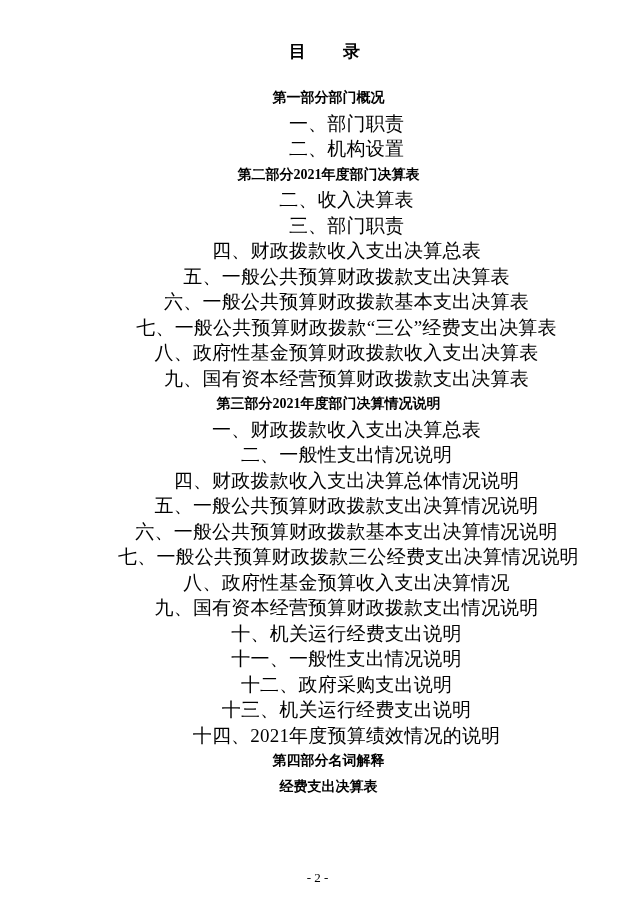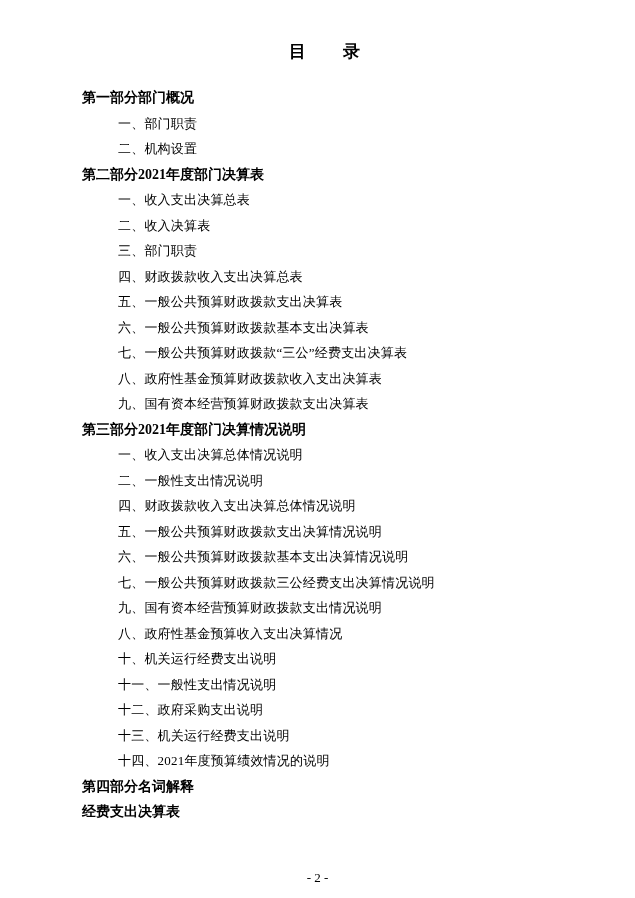--- a/index.html
+++ b/index.html
@@ -28,23 +28,24 @@
     font-weight: bold;
     letter-spacing: 10px;
     margin-top: 40px;
     margin-bottom: 22px;
     font-family: "Liberation Serif", "DejaVu Serif", serif;
     padding-left: 24px;
   }
   .toc {
     margin: 4px;
     padding: 0 56px 0 78px;
+    text-align: center;
   }
   .toc-entry {
-    font-size: 13px;
+    font-size: 19px;
     line-height: 25.5px;
     white-space: nowrap;
   }
   .toc-entry.level-1 {
     font-weight: bold;
     padding-left: 0;
     font-size: 14px;
     letter-spacing: 0px;
   }
   .toc-entry.level-2 {
@@ -67,38 +68,37 @@
 
 <div class="page">
 
   <div class="doc-title">目　录</div>
 
   <div class="toc">
     <div class="toc-entry level-1">第一部分部门概况</div>
     <div class="toc-entry level-2">一、部门职责</div>
     <div class="toc-entry level-2">二、机构设置</div>
     <div class="toc-entry level-1">第二部分2021年度部门决算表</div>
-    <div class="toc-entry level-2">一、收入支出决算总表</div>
     <div class="toc-entry level-2">二、收入决算表</div>
     <div class="toc-entry level-2">三、部门职责</div>
     <div class="toc-entry level-2">四、财政拨款收入支出决算总表</div>
     <div class="toc-entry level-2">五、一般公共预算财政拨款支出决算表</div>
     <div class="toc-entry level-2">六、一般公共预算财政拨款基本支出决算表</div>
     <div class="toc-entry level-2">七、一般公共预算财政拨款“三公”经费支出决算表</div>
     <div class="toc-entry level-2">八、政府性基金预算财政拨款收入支出决算表</div>
     <div class="toc-entry level-2">九、国有资本经营预算财政拨款支出决算表</div>
     <div class="toc-entry level-1">第三部分2021年度部门决算情况说明</div>
-    <div class="toc-entry level-2">一、收入支出决算总体情况说明</div>
+    <div class="toc-entry level-2">一、财政拨款收入支出决算总表</div>
     <div class="toc-entry level-2">二、一般性支出情况说明</div>
     <div class="toc-entry level-2">四、财政拨款收入支出决算总体情况说明</div>
     <div class="toc-entry level-2">五、一般公共预算财政拨款支出决算情况说明</div>
     <div class="toc-entry level-2">六、一般公共预算财政拨款基本支出决算情况说明</div>
     <div class="toc-entry level-2">七、一般公共预算财政拨款三公经费支出决算情况说明</div>
+    <div class="toc-entry level-2">八、政府性基金预算收入支出决算情况</div>
     <div class="toc-entry level-2">九、国有资本经营预算财政拨款支出情况说明</div>
-    <div class="toc-entry level-2">八、政府性基金预算收入支出决算情况</div>
     <div class="toc-entry level-2">十、机关运行经费支出说明</div>
     <div class="toc-entry level-2">十一、一般性支出情况说明</div>
     <div class="toc-entry level-2">十二、政府采购支出说明</div>
     <div class="toc-entry level-2">十三、机关运行经费支出说明</div>
     <div class="toc-entry level-2">十四、2021年度预算绩效情况的说明</div>
     <div class="toc-entry level-1">第四部分名词解释</div>
     <div class="toc-entry level-1">经费支出决算表</div>
   </div>
 
   <div class="page-number">- 2 -</div>

